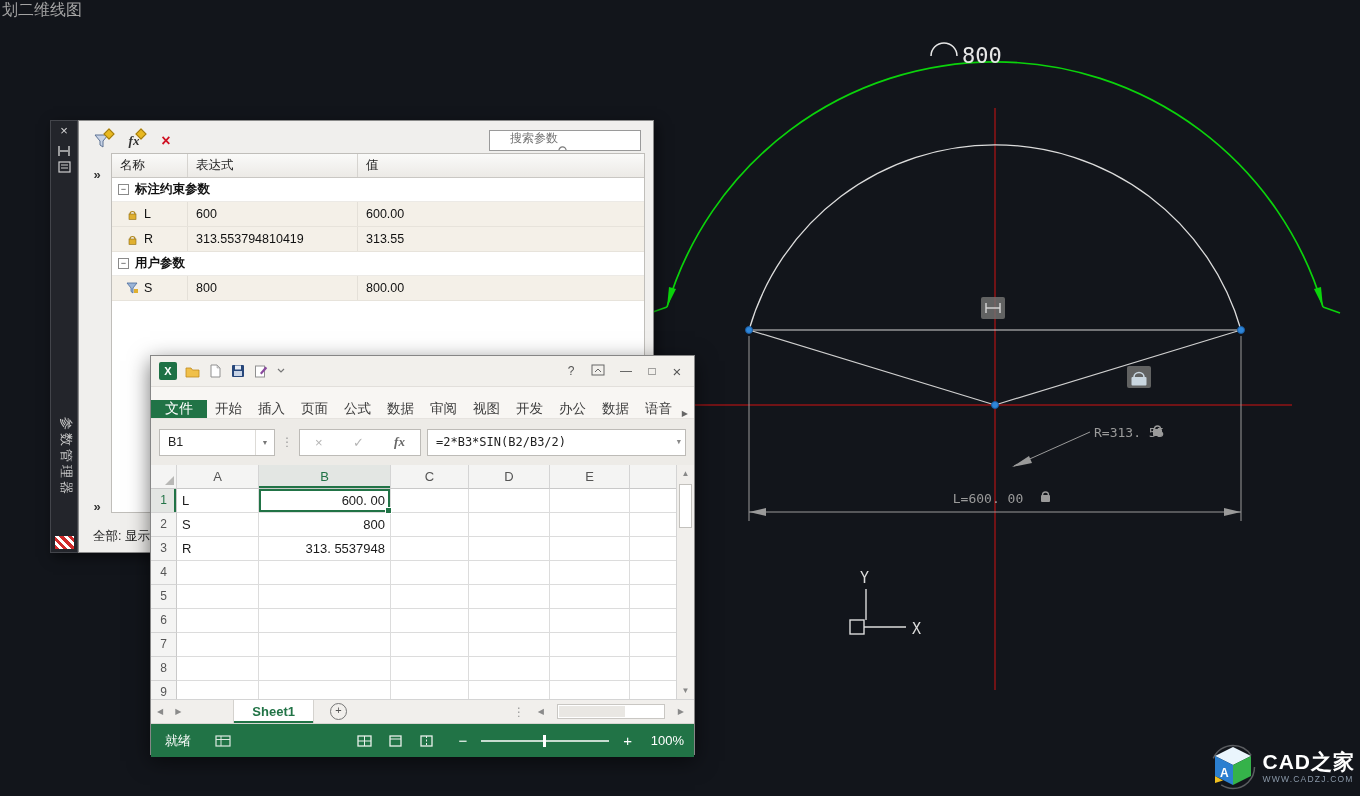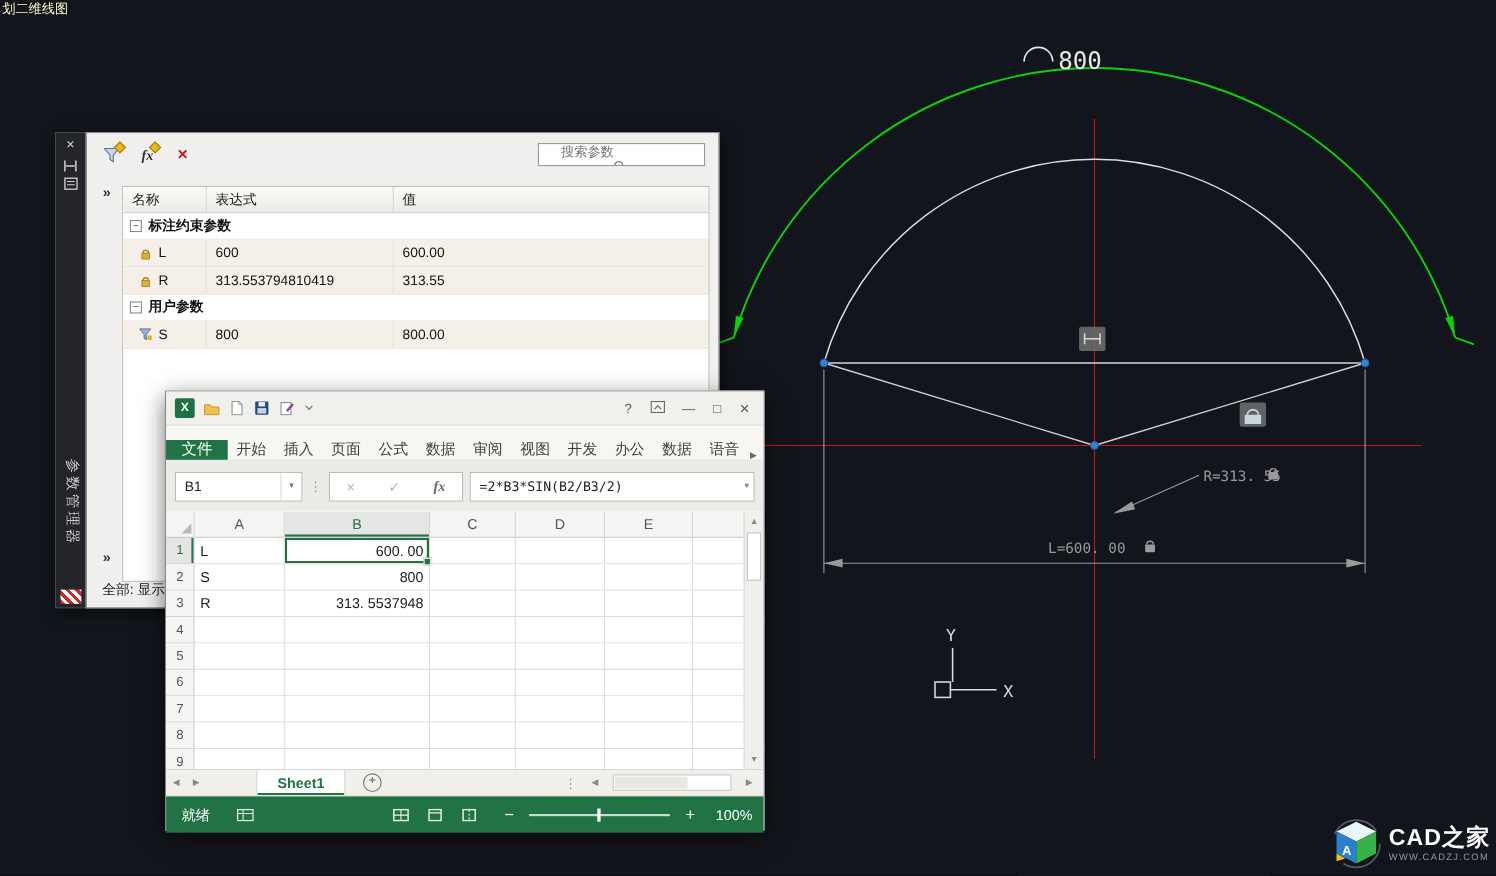--- a/index.html
+++ b/index.html
@@ -1,20 +1,20 @@
 <!DOCTYPE html>
 <html><head>
 <meta charset="utf-8">
 <style>
   html,body{margin:0;padding:0;background:#0b0d11;}
   .stage{position:relative;width:1360px;height:796px;overflow:hidden;background:#12151b;
          font-family:"Liberation Sans",sans-serif;}
   
   .cad{position:absolute;left:0;top:0;z-index:1;}
-  .corner-label{position:absolute;left:2px;top:0;z-index:3;color:#fef9c3;font-size:12px;}
+  .corner-label{position:absolute;left:2px;top:0;z-index:3;color:#a3a3a3;font-size:16px;}
   
   .param-panel{position:absolute;left:50px;top:120px;width:604px;height:433px;z-index:5;
                box-shadow:3px 4px 12px rgba(0,0,0,.5);}
   .pp-strip{position:absolute;left:0;top:0;width:28px;height:100%;background:#23252b;border:1px solid #43454b;box-sizing:border-box;}
   .pp-strip-btn{display:block;width:100%;text-align:center;color:#d8d8d8;font-size:13px;height:20px;line-height:20px;cursor:default;}
   .pp-strip svg{display:block;margin:4px auto 0 auto;}
   .pp-vtitle{position:absolute;top:296px;left:6px;color:#c9c9c9;font-size:13px;letter-spacing:3px;
              writing-mode:vertical-rl;text-orientation:sideways;}
   .pp-grip{position:absolute;left:4px;bottom:3px;width:19px;height:13px;
            background:repeating-linear-gradient(45deg,#cf2a2a 0 3px,#fff 3px 6px);}
@@ -22,21 +22,21 @@
   .pp-toolbar{position:absolute;left:12px;top:7px;height:26px;display:flex;align-items:center;gap:10px;}
   .pp-tool{position:relative;width:22px;height:22px;display:flex;align-items:center;justify-content:center;}
   .gold-dot{position:absolute;right:0;top:0;width:6px;height:6px;background:#e8b820;transform:rotate(45deg);border:1px solid #a07a10;}
   .pp-fx{font-style:italic;font-weight:bold;font-size:13px;color:#333;font-family:"Liberation Serif",serif;}
   .pp-del{color:#cf1022;font-weight:bold;font-size:16px;}
   .pp-search{position:absolute;right:12px;top:9px;width:152px;height:21px;background:#fff;border:1px solid #9a9a9a;box-sizing:border-box;display:flex;align-items:center;flex-direction:column;}
   .pp-search input{flex:1;border:0;outline:none;font-size:12px;color:#555;padding:0 4px;background:transparent;width:110px;}
   .pp-mini{position:absolute;left:8px;top:46px;bottom:28px;width:20px;}
   .pp-chev{color:#333;font-size:13px;font-weight:bold;display:block;text-align:center;}
   .pp-chev.bottom{position:absolute;bottom:10px;left:0;right:0;}
-  .pp-table{position:absolute;left:32px;top:48px;right:8px;height:360px;background:#fff;border:1px solid #c0beba;box-sizing:border-box;overflow:hidden;}
+  .pp-table{position:absolute;left:32px;top:32px;right:8px;height:360px;background:#fff;border:1px solid #c0beba;box-sizing:border-box;overflow:hidden;}
   .pt-head{display:flex;height:23px;background:linear-gradient(#fafaf9,#eceae6);border-bottom:1px solid #c9c7c3;}
   .pt-hcell{font-size:12.5px;color:#222;line-height:23px;padding-left:8px;border-right:1px solid #d6d4d0;box-sizing:border-box;}
   .c-name{width:76px;} .c-expr{width:170px;} .c-val{flex:1;border-right:0!important;}
   .pt-group{display:flex;align-items:center;height:23px;border-bottom:1px solid #eceae6;background:#fff;padding-left:6px;gap:6px;}
   .pt-gbox{width:11px;height:11px;border:1px solid #8a8a8a;background:#fff;font-size:9px;line-height:9px;text-align:center;color:#333;box-sizing:border-box;}
   .pt-glabel{font-size:12.5px;font-weight:bold;color:#111;}
   .pt-row{display:flex;height:24px;background:#f4f0e8;border-bottom:1px solid #e7e3db;}
   .pt-cell{font-size:12.5px;color:#111;line-height:24px;border-right:1px solid #e4e0d8;box-sizing:border-box;}
   .pt-cname{display:flex;align-items:center;gap:5px;padding-left:14px;}
   .pt-cexpr,.pt-cval{padding-left:8px;}

